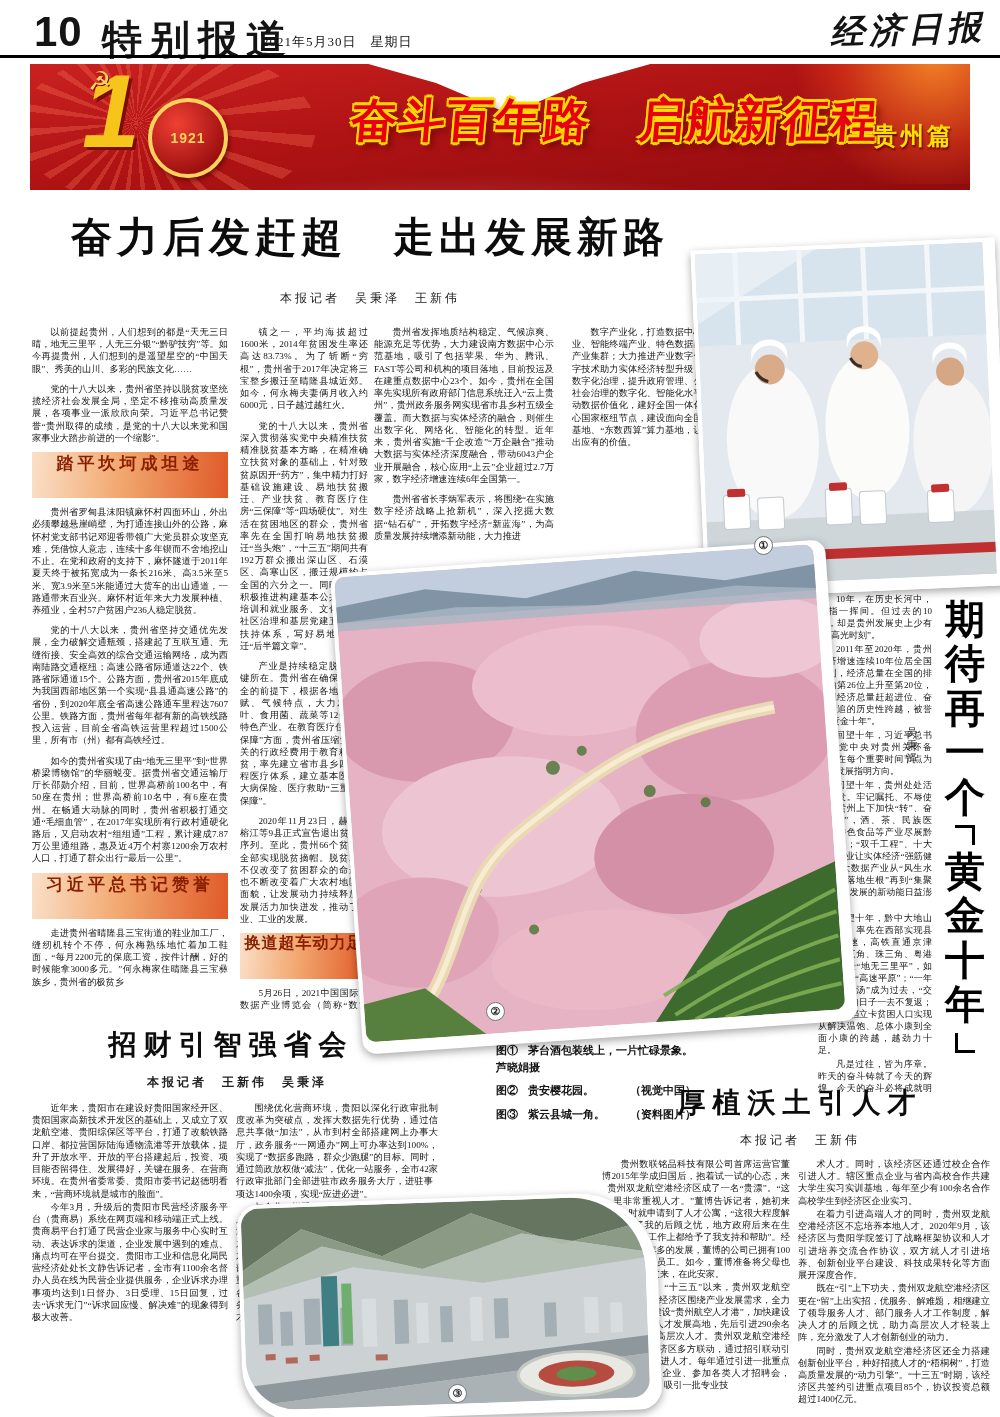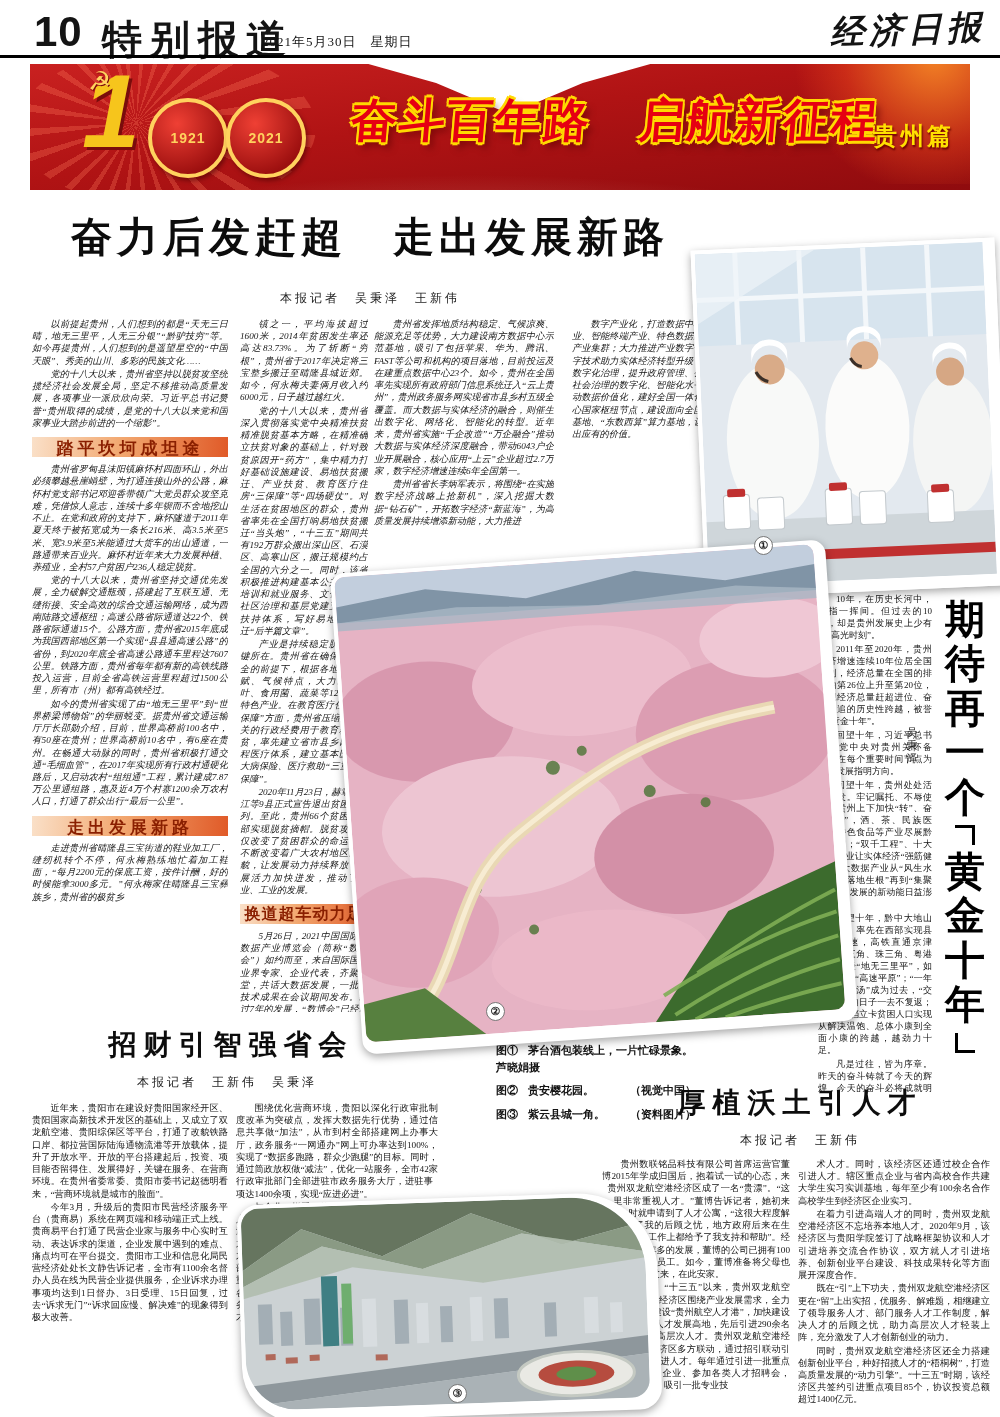--- a/index.html
+++ b/index.html
@@ -40,26 +40,26 @@
         text-shadow:-2px -2px 0 #ffd900,2px -2px 0 #ffd900,-2px 2px 0 #ffd900,2px 2px 0 #ffd900,
                     0 -3px 0 #ffd900,0 3px 0 #ffd900,5px 6px 7px rgba(90,0,0,.65);}
   .bedition{position:absolute;right:16px;top:56px;font:bold 24px "Liberation Sans",sans-serif;
         color:#ffe100;letter-spacing:3px;text-shadow:1px 2px 2px #6b0000;margin-left:48px;}
   
   .headline{left:40px;top:210px;width:660px;text-align:center;white-space:nowrap;
         font:bold 41px "Liberation Sans","DejaVu Sans",sans-serif;letter-spacing:5px;color:#0c0c0c;}
   .byline{font-size:12px;letter-spacing:3px;text-align:center;color:#222;}
   .mainby{left:40px;top:290px;width:660px;}
   .col{position:absolute;top:318px;font-size:9.2px;line-height:1.33;text-align:justify;overflow:hidden;}
-  .col p{margin:0 0 1px;text-indent:2em;font-style:italic;}
+  .col p{margin:8px 0 1px;text-indent:2em;}
   .c1{left:32px;width:196px;height:694px;}
   .c2{left:240px;width:128px;height:694px;}
   .c3{left:374px;width:180px;height:690px;}
   .c4{left:572px;width:168px;height:212px;}
-  .sub{height:20px;line-height:28px;text-align:center;margin:8px 0 6px;
+  .sub{height:46px;line-height:28px;text-align:center;margin:8px 0 6px;
        font:bold 17px "Liberation Serif",serif;letter-spacing:4px;color:#8a1f00;
        background:linear-gradient(95deg,#fae0c8 0%,#f2a870 45%,#e05a28 100%);}
   .sub.narrow{letter-spacing:1px;font-size:16px;}
   
   .photo{position:absolute;background:#fff;border:4px solid #fff;z-index:5;
          box-shadow:0 3px 9px rgba(0,0,0,.35);}
   .ph1{left:698px;top:244px;width:296px;height:340px;transform:rotate(-2.5deg);}
   .ph2{left:346px;top:556px;width:488px;height:474px;transform:rotate(-4deg);border-radius:14px;}
   .ph2 svg{border-radius:10px;}
   .ph3{left:240px;top:1198px;width:411px;height:210px;transform:rotate(-2deg);
@@ -83,21 +83,21 @@
   .caps{left:452px;top:1042px;width:244px;font-size:11px;font-weight:bold;line-height:1.5;}
   .caprow{margin-bottom:7px;margin-left:44px;}
   .capline{display:flex;}
   .captag{margin-right:10px;white-space:nowrap;}
   .capcredit{margin-left:auto;white-space:nowrap;}
   .creditline{text-align:left;}
   
   .sechead{position:absolute;text-align:center;white-space:nowrap;
            font:bold 28px "Liberation Sans","DejaVu Sans",sans-serif;letter-spacing:7px;color:#0c0c0c;}
   .zchead{left:26px;top:1026px;width:410px;}
-  .zcby{left:22px;top:1074px;width:410px;}
+  .zcby{left:32px;top:1074px;width:410px;font-weight:bold;}
   .hzhead{left:610px;top:1084px;width:380px;}
   .hzby{left:610px;top:1132px;width:380px;}
   .lowcol{position:absolute;font-size:9.2px;line-height:1.33;text-align:justify;overflow:hidden;}
   .lowcol p{margin:0 0 1px;text-indent:2em;}
   .zca{left:32px;top:1102px;width:196px;height:312px;}
   .zcb{left:236px;top:1102px;width:202px;height:312px;}
   .hza{left:602px;top:1158px;width:188px;height:256px;}
   .hzb{left:798px;top:1158px;width:192px;height:256px;}
   .shimr{float:right;width:150px;height:312px;
          shape-outside:polygon(100% 26%,55% 45%,25% 65%,12% 100%,100% 100%);}
@@ -120,38 +120,35 @@
   <div class="abs banner">
     <div class="wedge"></div>
     <div class="flare"></div>
     <div class="glow"></div>
     <div class="rays"></div>
     <div class="one">1</div>
     <div class="emblem">☭</div>
     <div class="zero z1">
         <span>1921</span>
       </div>
-    <div class="zero z2">
-        <span>2021</span>
-      </div>
     <div class="btitle">奋斗百年路　启航新征程</div>
     <div class="bedition">贵州篇</div>
   </div>
 
   <div class="abs headline">奋力后发赶超　走出发展新路</div>
   <div class="abs byline mainby">本报记者　吴秉泽　王新伟</div>
 
   <div class="col c1">
     <p>以前提起贵州，人们想到的都是“天无三日晴，地无三里平，人无三分银”“黔驴技穷”等。如今再提贵州，人们想到的是遥望星空的“中国天眼”、秀美的山川、多彩的民族文化……</p>
     <p>党的十八大以来，贵州省坚持以脱贫攻坚统揽经济社会发展全局，坚定不移推动高质量发展，各项事业一派欣欣向荣。习近平总书记赞誉“贵州取得的成绩，是党的十八大以来党和国家事业大踏步前进的一个缩影”。</p>
     <div class="sub">踏平坎坷成坦途</div>
     <p>贵州省罗甸县沫阳镇麻怀村四面环山，外出必须攀越悬崖峭壁，为打通连接山外的公路，麻怀村党支部书记邓迎香带领广大党员群众攻坚克难，凭借惊人意志，连续十多年锲而不舍地挖山不止。在党和政府的支持下，麻怀隧道于2011年夏天终于被拓宽成为一条长216米、高3.5米至5米、宽3.9米至5米能通过大货车的出山通道，一路通带来百业兴。麻怀村近年来大力发展种植、养殖业，全村57户贫困户236人稳定脱贫。</p>
     <p>党的十八大以来，贵州省坚持交通优先发展，全力破解交通瓶颈，搭建起了互联互通、无缝衔接、安全高效的综合交通运输网络，成为西南陆路交通枢纽；高速公路省际通道达22个、铁路省际通道15个。公路方面，贵州省2015年底成为我国西部地区第一个实现“县县通高速公路”的省份，到2020年底全省高速公路通车里程达7607公里。铁路方面，贵州省每年都有新的高铁线路投入运营，目前全省高铁运营里程超过1500公里，所有市（州）都有高铁经过。</p>
     <p>如今的贵州省实现了由“地无三里平”到“世界桥梁博物馆”的华丽蜕变。据贵州省交通运输厅厅长邵勋介绍，目前，世界高桥前100名中，有50座在贵州；世界高桥前10名中，有6座在贵州。在畅通大动脉的同时，贵州省积极打通交通“毛细血管”，在2017年实现所有行政村通硬化路后，又启动农村“组组通”工程，累计建成7.87万公里通组路，惠及近4万个村寨1200余万农村人口，打通了群众出行“最后一公里”。</p>
-    <div class="sub">走出发展新路</div>
+    <div class="sub">习近平总书记赞誉</div>
     <p>走进贵州省晴隆县三宝街道的鞋业加工厂，缝纫机转个不停，何永梅熟练地忙着加工鞋面，“每月2200元的保底工资，按件计酬，好的时候能拿3000多元。”何永梅家住晴隆县三宝彝族乡，贵州省的极贫乡</p>
   </div>
 
   <div class="col c2">
     <p>镇之一，平均海拔超过1600米，2014年贫困发生率还高达83.73%。为了斩断“穷根”，贵州省于2017年决定将三宝整乡搬迁至晴隆县城近郊。如今，何永梅夫妻俩月收入约6000元，日子越过越红火。</p>
     <p>党的十八大以来，贵州省深入贯彻落实党中央精准扶贫精准脱贫基本方略，在精准确立扶贫对象的基础上，针对致贫原因开“药方”，集中精力打好基础设施建设、易地扶贫搬迁、产业扶贫、教育医疗住房“三保障”等“四场硬仗”。对生活在贫困地区的群众，贵州省率先在全国打响易地扶贫搬迁“当头炮”，“十三五”期间共有192万群众搬出深山区、石漠区、高寒山区，搬迁规模约占全国的六分之一。同时，该省积极推进构建基本公共服务、培训和就业服务、文化服务、社区治理和基层党建五大后续扶持体系，写好易地扶贫搬迁“后半篇文章”。</p>
     <p>产业是持续稳定脱贫的关键所在。贵州省在确保粮食安全的前提下，根据各地资源禀赋、气候特点，大力发展茶叶、食用菌、蔬菜等12个农业特色产业。在教育医疗住房“三保障”方面，贵州省压缩党政机关的行政经费用于教育精准扶贫，率先建立省市县乡四级远程医疗体系，建立基本医保、大病保险、医疗救助“三重医疗保障”。</p>
     <p>2020年11月23日，赫章、榕江等9县正式宣告退出贫困县序列。至此，贵州66个贫困县全部实现脱贫摘帽。脱贫攻坚不仅改变了贫困群众的命运，也不断改变着广大农村地区的面貌，让发展动力持续释放，发展活力加快迸发，推动了农业、工业的发展。</p>
     <div class="sub narrow">换道超车动力足</div>
     <p>5月26日，2021中国国际大数据产业博览会（简称“数博会”）如约而至，来自国际国内业界专家、企业代表，齐聚一堂，共话大数据发展，一批新技术成果在会议期间发布。经过7年的发展，“数博会”已经成为全球大数据发展的重要风向标。</p>

